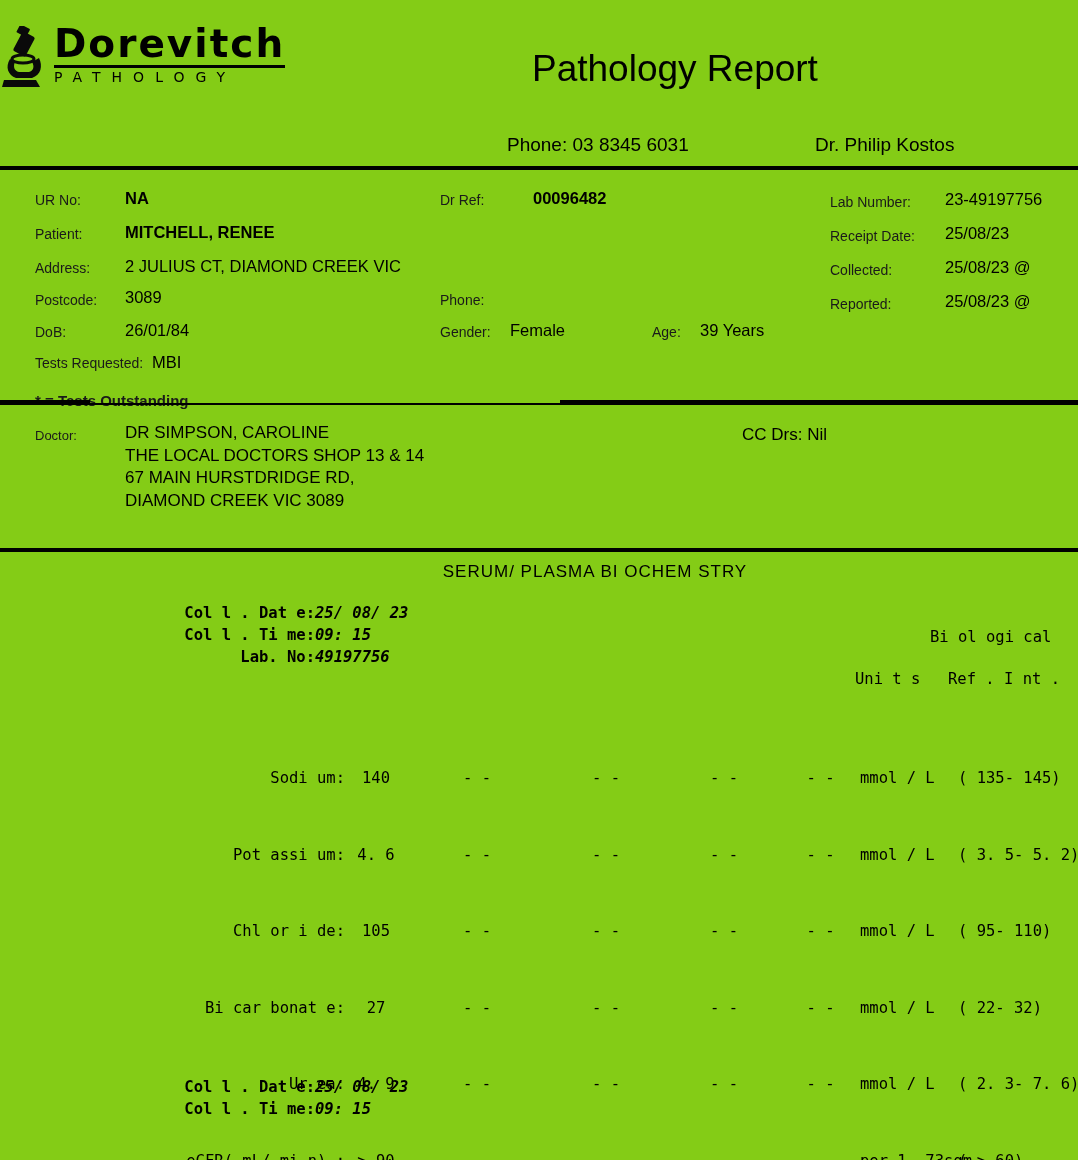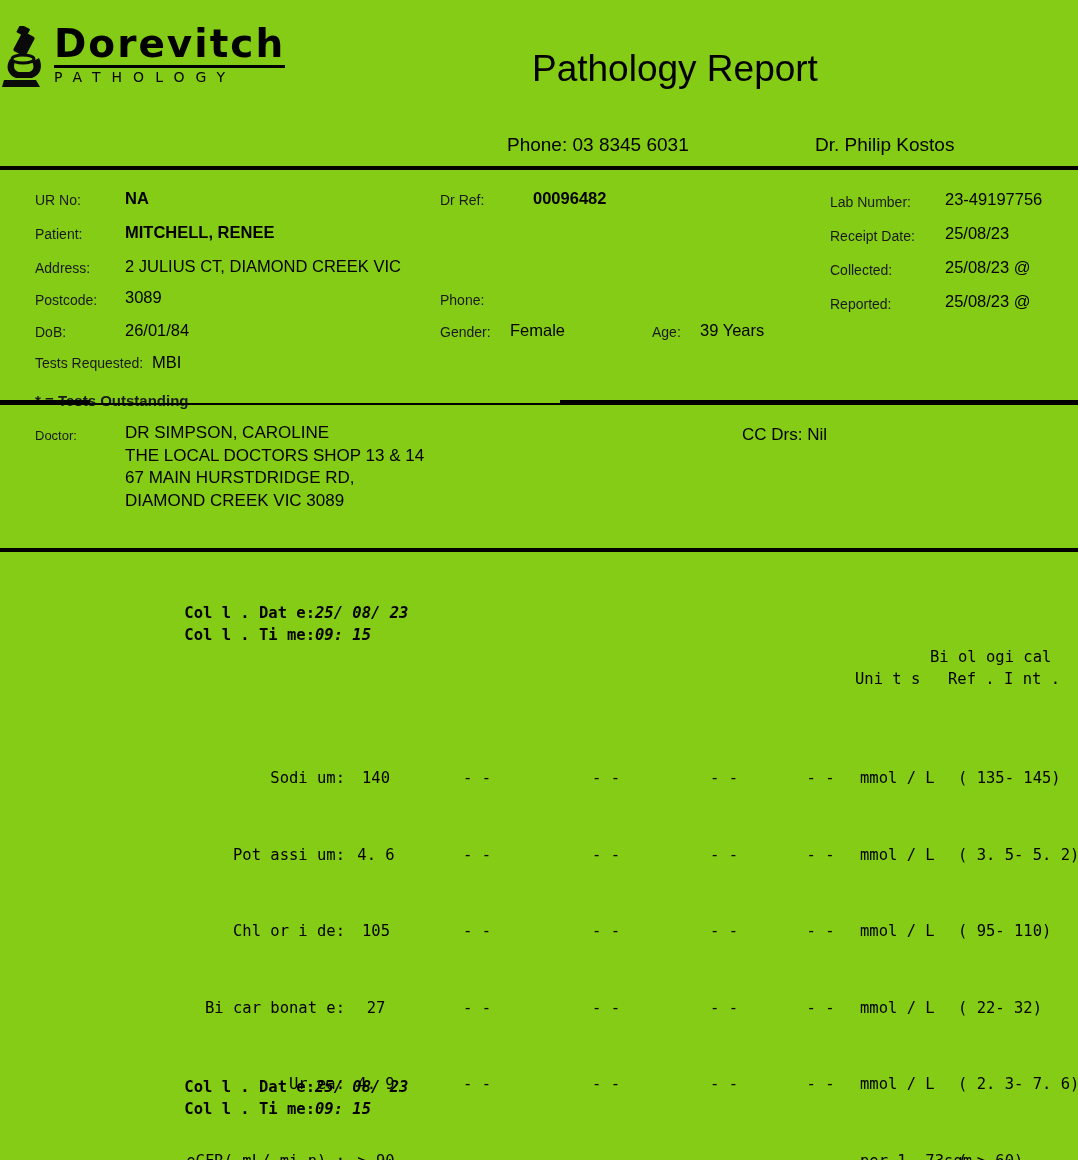--- a/index.html
+++ b/index.html
@@ -105,31 +105,36 @@
   <div class="abs doc-lines" style="left:125px;top:422px">
     <div>DR SIMPSON, CAROLINE</div>
     <div>THE LOCAL DOCTORS SHOP 13 &amp; 14</div>
     <div>67 MAIN HURSTDRIDGE RD,</div>
     <div>DIAMOND CREEK VIC 3089</div>
   </div>
   <span class="abs cc" style="left:742px;top:425px">CC Drs: Nil</span>
 
   <div class="rule" style="left:0;top:548px;width:1078px;height:4px"></div>
 
+  <div class="abs sec-title" style="left:115px;top:562px;width:960px">SERUM/ PLASMA  BI OCHEM STRY</div>
 
   <div class="abs mono mono-line" style="left:0;top:604px">
     <span class="ml">Col l . Dat e:</span>
     <span class="mv">25/ 08/ 23</span>
   </div>
   <div class="abs mono mono-line" style="left:0;top:626px">
     <span class="ml">Col l . Ti me:</span>
     <span class="mv">09: 15</span>
   </div>
-
-  <span class="abs mono" style="left:930px;top:648px">Bi ol ogi cal</span>
+  <div class="abs mono mono-line" style="left:0;top:648px">
+    <span class="ml">Lab. No:</span>
+    <span class="mv">49197756</span>
+  </div>
+
+  <span class="abs mono" style="left:930px;top:628px">Bi ol ogi cal</span>
   <span class="abs mono" style="left:855px;top:670px">Uni t s</span>
   <span class="abs mono" style="left:948px;top:670px">Ref . I nt .</span>
 
   <div class="rtable mono">
     
   
       <div class="rrow">
         <span class="c-name">Sodi um:</span>
         <span class="c-val">140</span>
         <span class="c-dash">- -</span>

